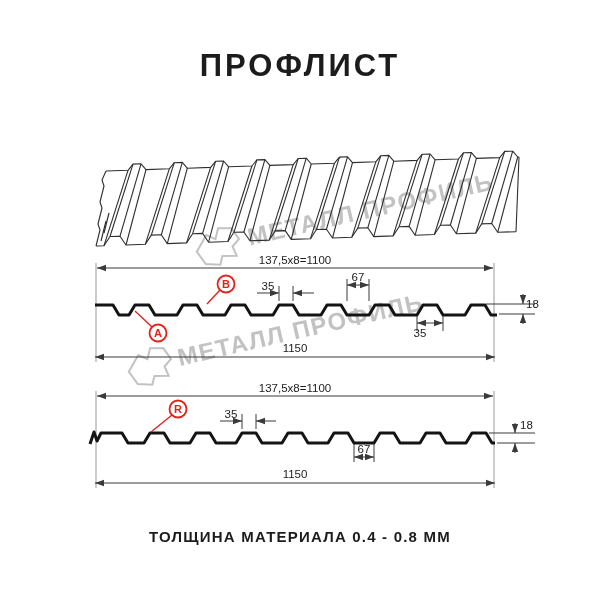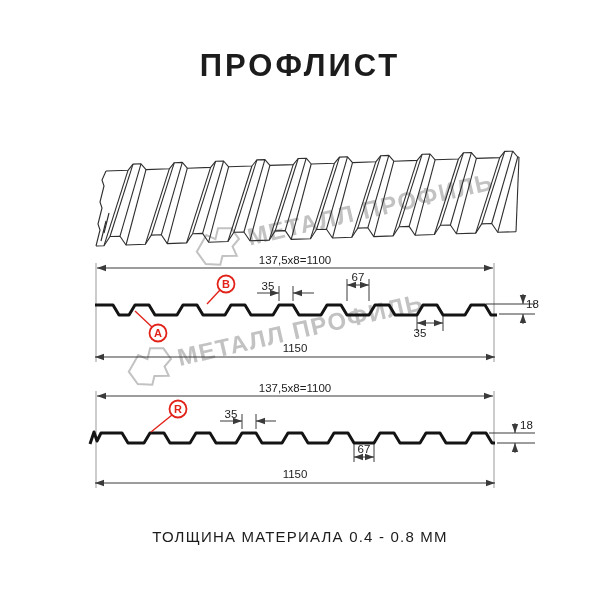--- a/index.html
+++ b/index.html
@@ -4,21 +4,21 @@
 <style>
   html,body{margin:0;padding:0;}
   body{width:600px;height:600px;background:#ffffff;position:relative;overflow:hidden;
        font-family:"Liberation Sans", sans-serif;}
   .page{position:absolute;inset:0;border-radius:16px;}
   .title{position:absolute;top:48px;left:0;width:600px;text-align:center;
          font-size:31px;font-weight:800;letter-spacing:3px;color:#1c1c1c;}
   .subtitle{position:absolute;top:88px;left:0;width:600px;text-align:center;
          font-size:15px;font-weight:700;letter-spacing:1px;color:#1c1c1c;}
   .footer{position:absolute;top:528px;left:0;width:600px;text-align:center;
-         font-size:15px;font-weight:400;letter-spacing:1.2px;color:#1c1c1c;}
+         font-size:15px;font-weight:700;letter-spacing:1.2px;color:#1c1c1c;}
   svg{position:absolute;left:0;top:0;}
   .dimtxt{font-size:11.5px;fill:#1c1c1c;}
   .dimline{stroke:#3a3a3a;stroke-width:1;fill:none;}
   .extline{stroke:#999999;stroke-width:1;fill:none;}
   .profline{stroke:#141414;stroke-width:3;fill:none;stroke-linejoin:round;}
   .sketch{stroke:#2e2e2e;stroke-width:1.1;fill:none;stroke-linejoin:round;}
   .wmtext{font-size:24px;font-weight:bold;letter-spacing:1.5px;}
   .redcirc{fill:none;stroke-width:1.8;}
   .redtxt{font-size:11px;font-weight:bold;text-anchor:middle;}
   .leader{stroke-width:1.4;fill:none;}

